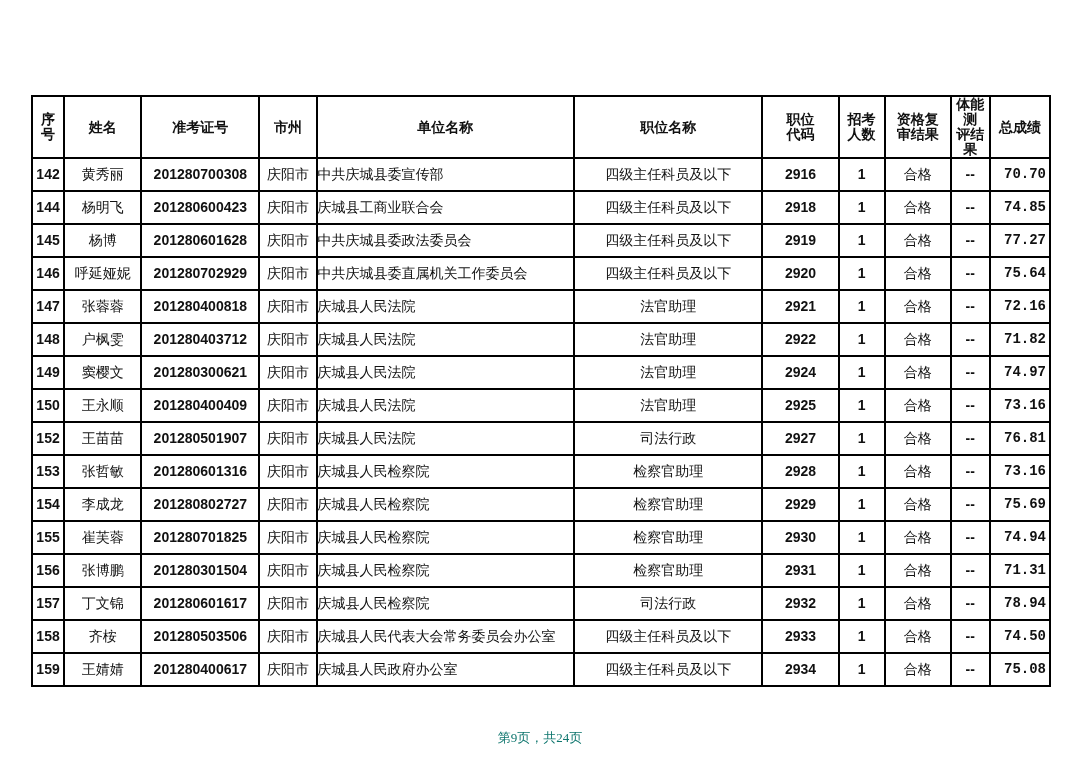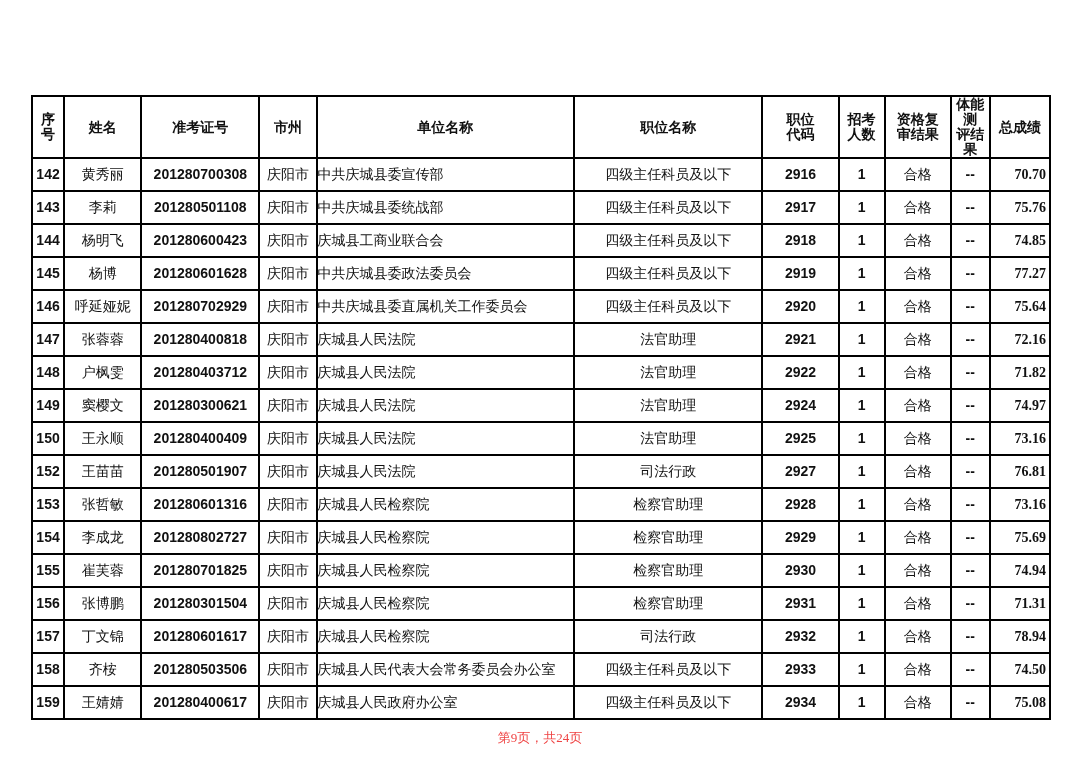--- a/index.html
+++ b/index.html
@@ -55,37 +55,37 @@
   .col-review   { width: 66px; }
   .col-physical { width: 39px; }
   .col-score    { width: 60px; }
 
   td.col-seq, td.col-ticket, td.col-code, td.col-openings, td.col-physical {
     font-family: "Liberation Sans", "DejaVu Sans", sans-serif;
     font-weight: bold;
     font-size: 14px;
   }
   td.col-score {
-    font-family: Liberation Serif, serif;
+    font-family: Liberation Mono, monospace;
     font-weight: bold;
     text-align: right;
     padding-right: 3px;
   }
   td.col-unit {
     text-align: left;
     padding-left: 0;
   }
   .page-footer {
     position: absolute;
     left: 0;
     width: 1080px;
     top: 729px;
     text-align: center;
     font-size: 13px;
-    color: #ef4444;
+    color: #0f766e;
     font-family: "Liberation Serif", "DejaVu Serif", serif;
   }
 </style>
 </head>
 <body>
 
 <div class="table-wrap">
   <table>
     <thead>
       <tr>
@@ -114,33 +114,20 @@
           <td class="col-city">庆阳市</td>
           <td class="col-unit">中共庆城县委宣传部</td>
           <td class="col-position">四级主任科员及以下</td>
           <td class="col-code">2916</td>
           <td class="col-openings">1</td>
           <td class="col-review">合格</td>
           <td class="col-physical">--</td>
           <td class="col-score">70.70</td>
         </tr>
         <tr>
-          <td class="col-seq">143</td>
-          <td class="col-name">李莉</td>
-          <td class="col-ticket">201280501108</td>
-          <td class="col-city">庆阳市</td>
-          <td class="col-unit">中共庆城县委统战部</td>
-          <td class="col-position">四级主任科员及以下</td>
-          <td class="col-code">2917</td>
-          <td class="col-openings">1</td>
-          <td class="col-review">合格</td>
-          <td class="col-physical">--</td>
-          <td class="col-score">75.76</td>
-        </tr>
-        <tr>
           <td class="col-seq">144</td>
           <td class="col-name">杨明飞</td>
           <td class="col-ticket">201280600423</td>
           <td class="col-city">庆阳市</td>
           <td class="col-unit">庆城县工商业联合会</td>
           <td class="col-position">四级主任科员及以下</td>
           <td class="col-code">2918</td>
           <td class="col-openings">1</td>
           <td class="col-review">合格</td>
           <td class="col-physical">--</td>

